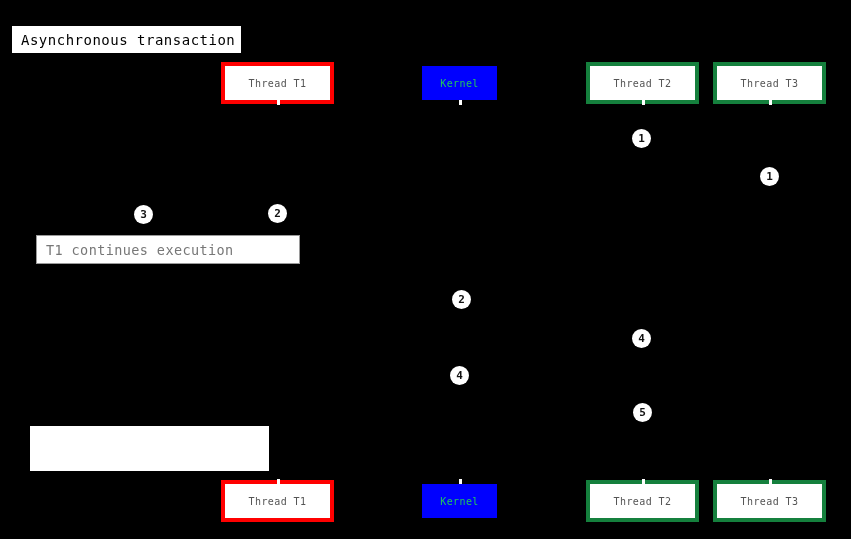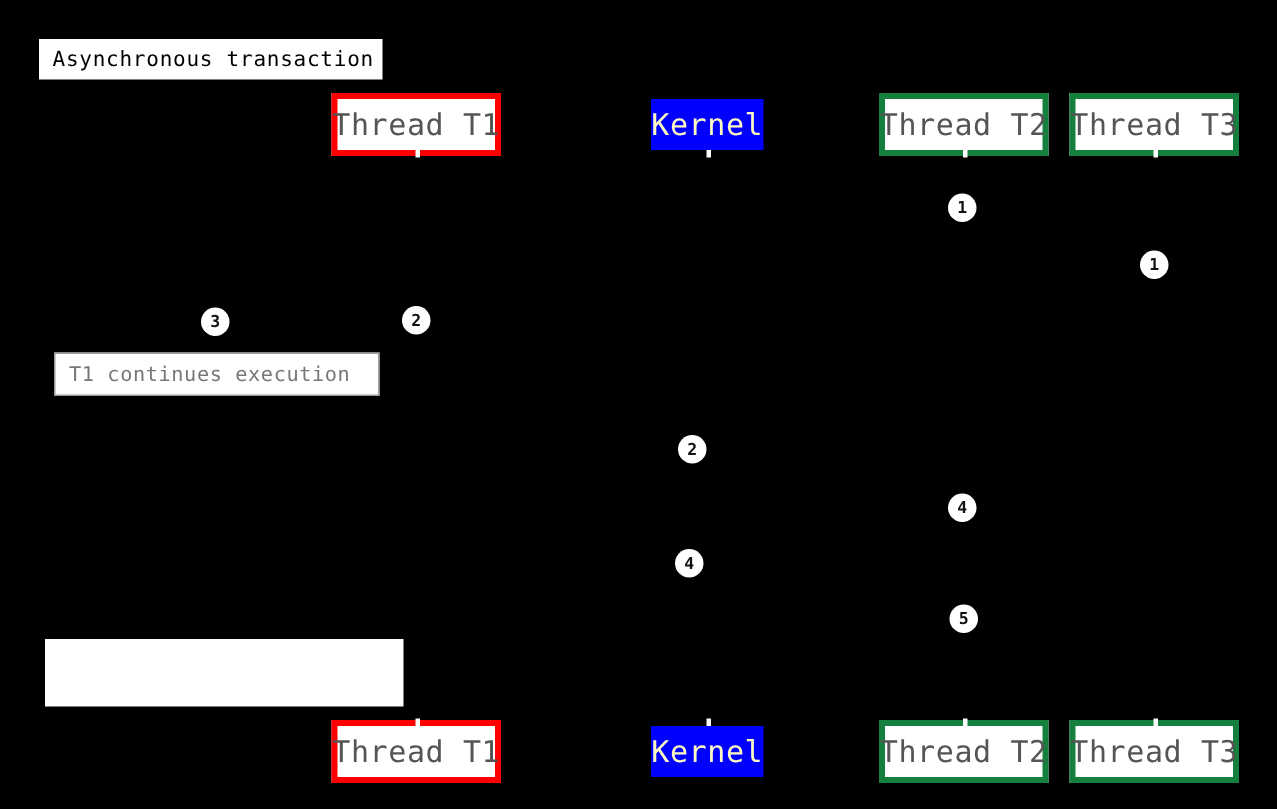--- a/index.html
+++ b/index.html
@@ -31,38 +31,37 @@
   }
 
   
   .lifeline-box {
     position: absolute;
     box-sizing: border-box;
     display: flex;
     align-items: center;
     justify-content: center;
     white-space: nowrap;
-    font-size: 20px;
+    font-size: 10px;
     letter-spacing: 0.4px;
   }
   .lifeline-box.red {
     background: #ffffff;
     border: 4px solid #ff0000;
     color: #555555;
   }
   .lifeline-box.blue {
     background: #ffffff;
     border: 4px solid #15803d;
     color: #555555;
   }
   .lifeline-box.solid-blue {
     background: #0000ff;
     border: 0;
-    color: #fef9c3;
-    margin-left: 12px;
+    color: #22c55e;
   }
 
   
   .tick {
     position: absolute;
     width: 3px;
     height: 5px;
     background: #ffffff;
     left: 50%;
     margin-left: -1px;
@@ -103,38 +102,38 @@
     justify-content: center;
     box-sizing: border-box;
     line-height: 1;
   }
 </style>
 </head>
 <body>
 
 <div id="canvas">
 
-  <div class="title-label" id="title-label" style="left: 26px; top: 26px; width: 229px; height: 27px;">Asynchronous transaction</div>
+  <div class="title-label" id="title-label" style="left: 12px; top: 26px; width: 229px; height: 27px;">Asynchronous transaction</div>
 
   <div id="lifelines-top">
       <div class="lifeline-box red" style="left: 221px; top: 62px; width: 113px; height: 42px;">Thread T1<span class="tick bottom"></span></div>
       <div class="lifeline-box solid-blue" style="left: 422px; top: 66px; width: 75px; height: 34px;">Kernel<span class="tick bottom"></span></div>
       <div class="lifeline-box blue" style="left: 586px; top: 62px; width: 113px; height: 42px;">Thread T2<span class="tick bottom"></span></div>
       <div class="lifeline-box blue" style="left: 713px; top: 62px; width: 113px; height: 42px;">Thread T3<span class="tick bottom"></span></div>
     </div>
 
   <div id="lifelines-bottom">
       <div class="lifeline-box red" style="left: 221px; top: 480px; width: 113px; height: 42px;">Thread T1<span class="tick top"></span></div>
       <div class="lifeline-box solid-blue" style="left: 422px; top: 484px; width: 75px; height: 34px;">Kernel<span class="tick top"></span></div>
       <div class="lifeline-box blue" style="left: 586px; top: 480px; width: 113px; height: 42px;">Thread T2<span class="tick top"></span></div>
       <div class="lifeline-box blue" style="left: 713px; top: 480px; width: 113px; height: 42px;">Thread T3<span class="tick top"></span></div>
     </div>
 
   <div id="notes-layer">
-      <div class="note-box" style="left: 36px; top: 235px; width: 217px; height: 29px;">T1 continues execution</div>
+      <div class="note-box" style="left: 36px; top: 235px; width: 264px; height: 29px;">T1 continues execution</div>
       <div class="note-box blank" style="left: 30px; top: 426px; width: 239px; height: 45px;"></div>
     </div>
 
   <div id="badges-layer">
       <div class="badge" style="left: 632px; top: 129px;">1</div>
       <div class="badge" style="left: 760px; top: 167px;">1</div>
       <div class="badge" style="left: 134px; top: 205px;">3</div>
       <div class="badge" style="left: 268px; top: 204px;">2</div>
       <div class="badge" style="left: 452px; top: 290px;">2</div>
       <div class="badge" style="left: 632px; top: 329px;">4</div>

